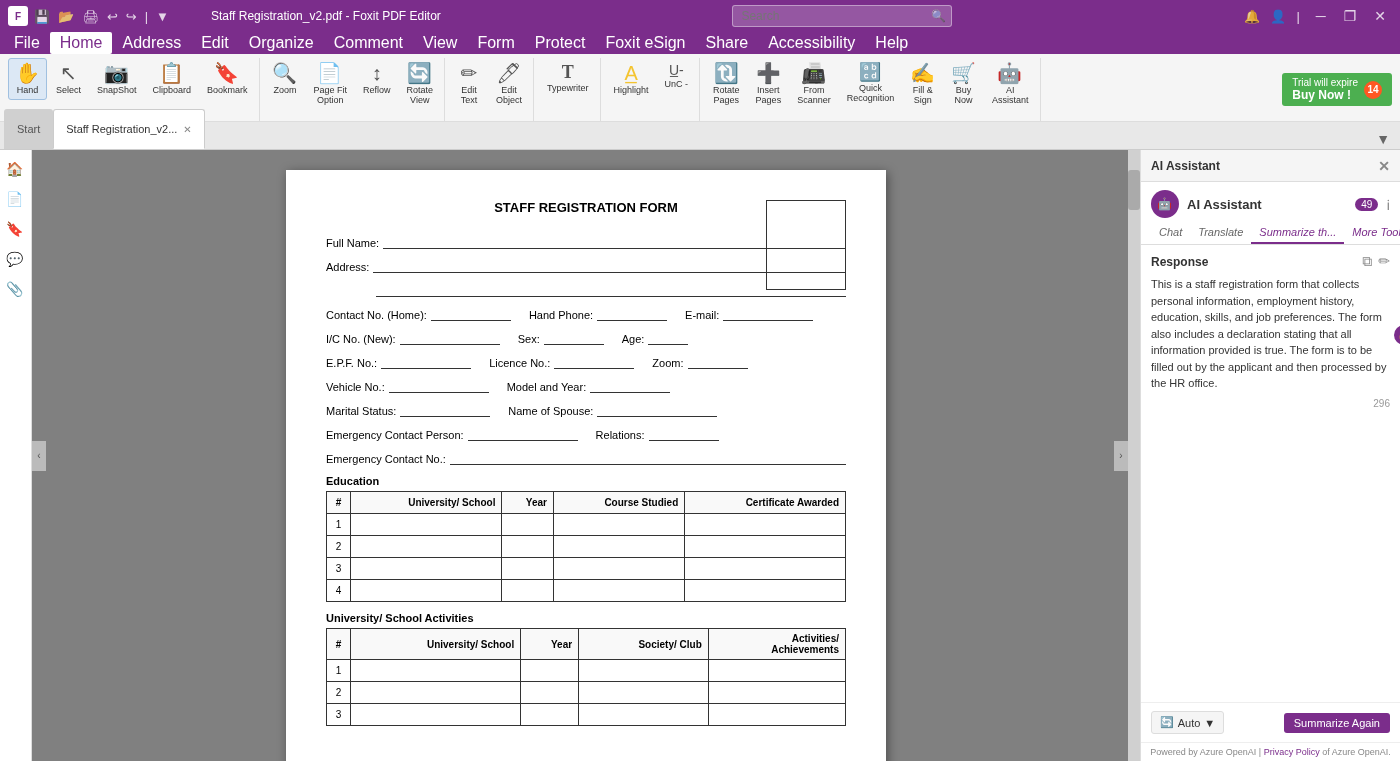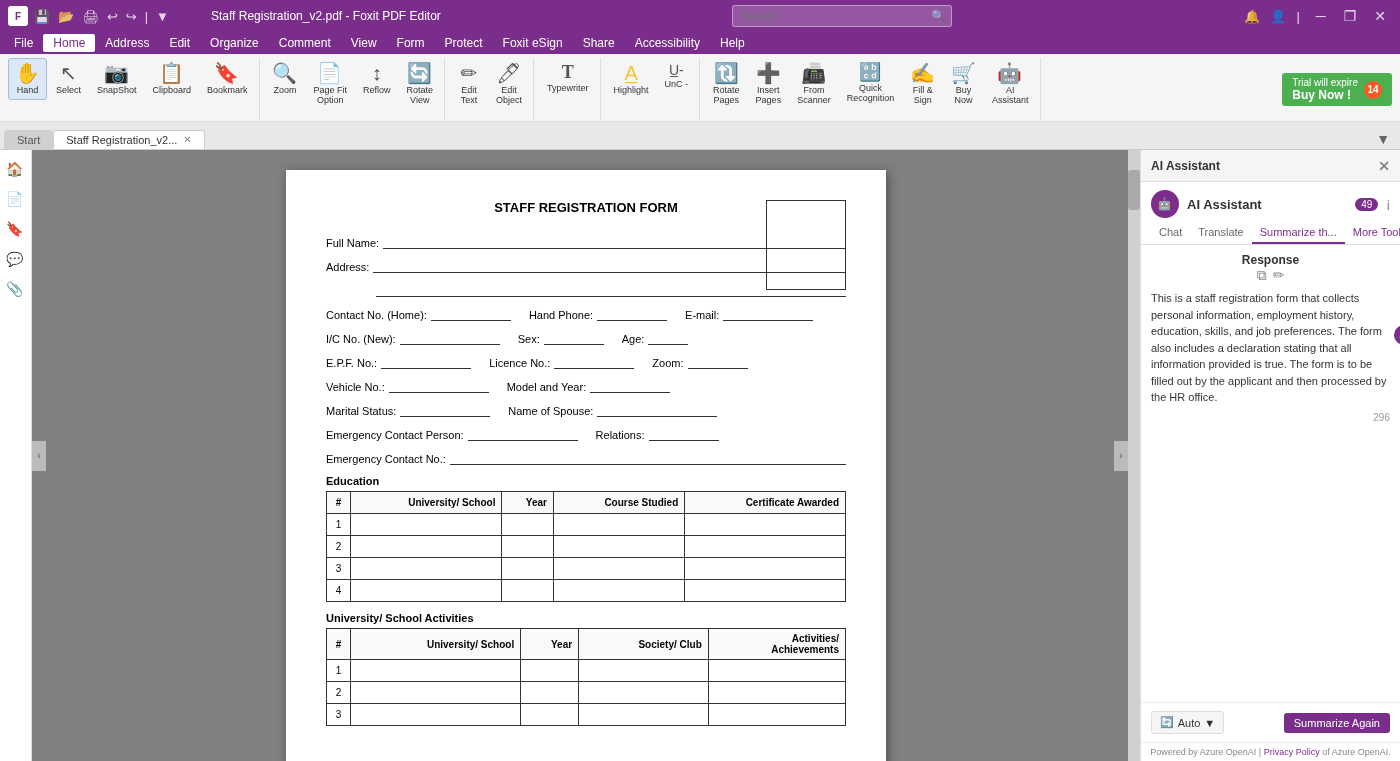--- a/index.html
+++ b/index.html
@@ -38,21 +38,21 @@
     .menu-bar {
       height: 22px;
       background: #7B2D8B;
       display: flex;
       align-items: center;
       padding: 0 4px;
     }
     .menu-item {
       color: white;
       padding: 2px 10px;
-      font-size: 12px;
+      font-size: 16px;
       cursor: pointer;
       border-radius: 2px;
     }
     .menu-item.active { background: white; color: #7B2D8B; }
 
     
     .toolbar {
       height: 68px;
       background: #f5f5f5;
       border-bottom: 1px solid #ddd;
@@ -107,21 +107,21 @@
     
     .tab-bar {
       height: 28px;
       background: #e8e8e8;
       display: flex;
       align-items: flex-end;
       border-bottom: 1px solid #ccc;
       padding: 0 4px;
     }
     .tab {
-      height: 19px;
+      height: 40px;
       padding: 0 12px;
       display: flex;
       align-items: center;
       gap: 6px;
       font-size: 11px;
       cursor: pointer;
       border-radius: 3px 3px 0 0;
       border: 1px solid transparent;
       background: #d0d0d0;
       color: #555;
@@ -324,35 +324,35 @@
       padding: 0 10px;
       gap: 0;
     }
     .ai-tab {
       padding: 4px 8px;
       font-size: 11px;
       cursor: pointer;
       color: #666;
       border-bottom: 2px solid transparent;
       white-space: nowrap;
+      font-style: italic;
     }
     .ai-tab.active { color: #7B2D8B; border-bottom-color: #7B2D8B; }
     .ai-more-tools { color: #7B2D8B; font-size: 11px; cursor: pointer; display: flex; align-items: center; gap: 2px; }
 
     .ai-response-area {
       flex: 1;
       overflow-y: auto;
       padding: 8px 10px;
     }
     .response-header {
       display: flex;
       align-items: center;
       justify-content: space-between;
       margin-bottom: 6px;
-      flex-direction: column;
     }
     .response-label { font-size: 12px; font-weight: 600; color: #333; }
     .response-icons { display: flex; gap: 6px; }
     .response-icon { color: #888; font-size: 14px; cursor: pointer; }
     .response-text { font-size: 11px; color: #333; line-height: 1.5; }
     .response-count { text-align: right; font-size: 10px; color: #999; margin-top: 6px; }
 
     .ai-footer {
       padding: 8px 10px;
       border-top: 1px solid #eee;

